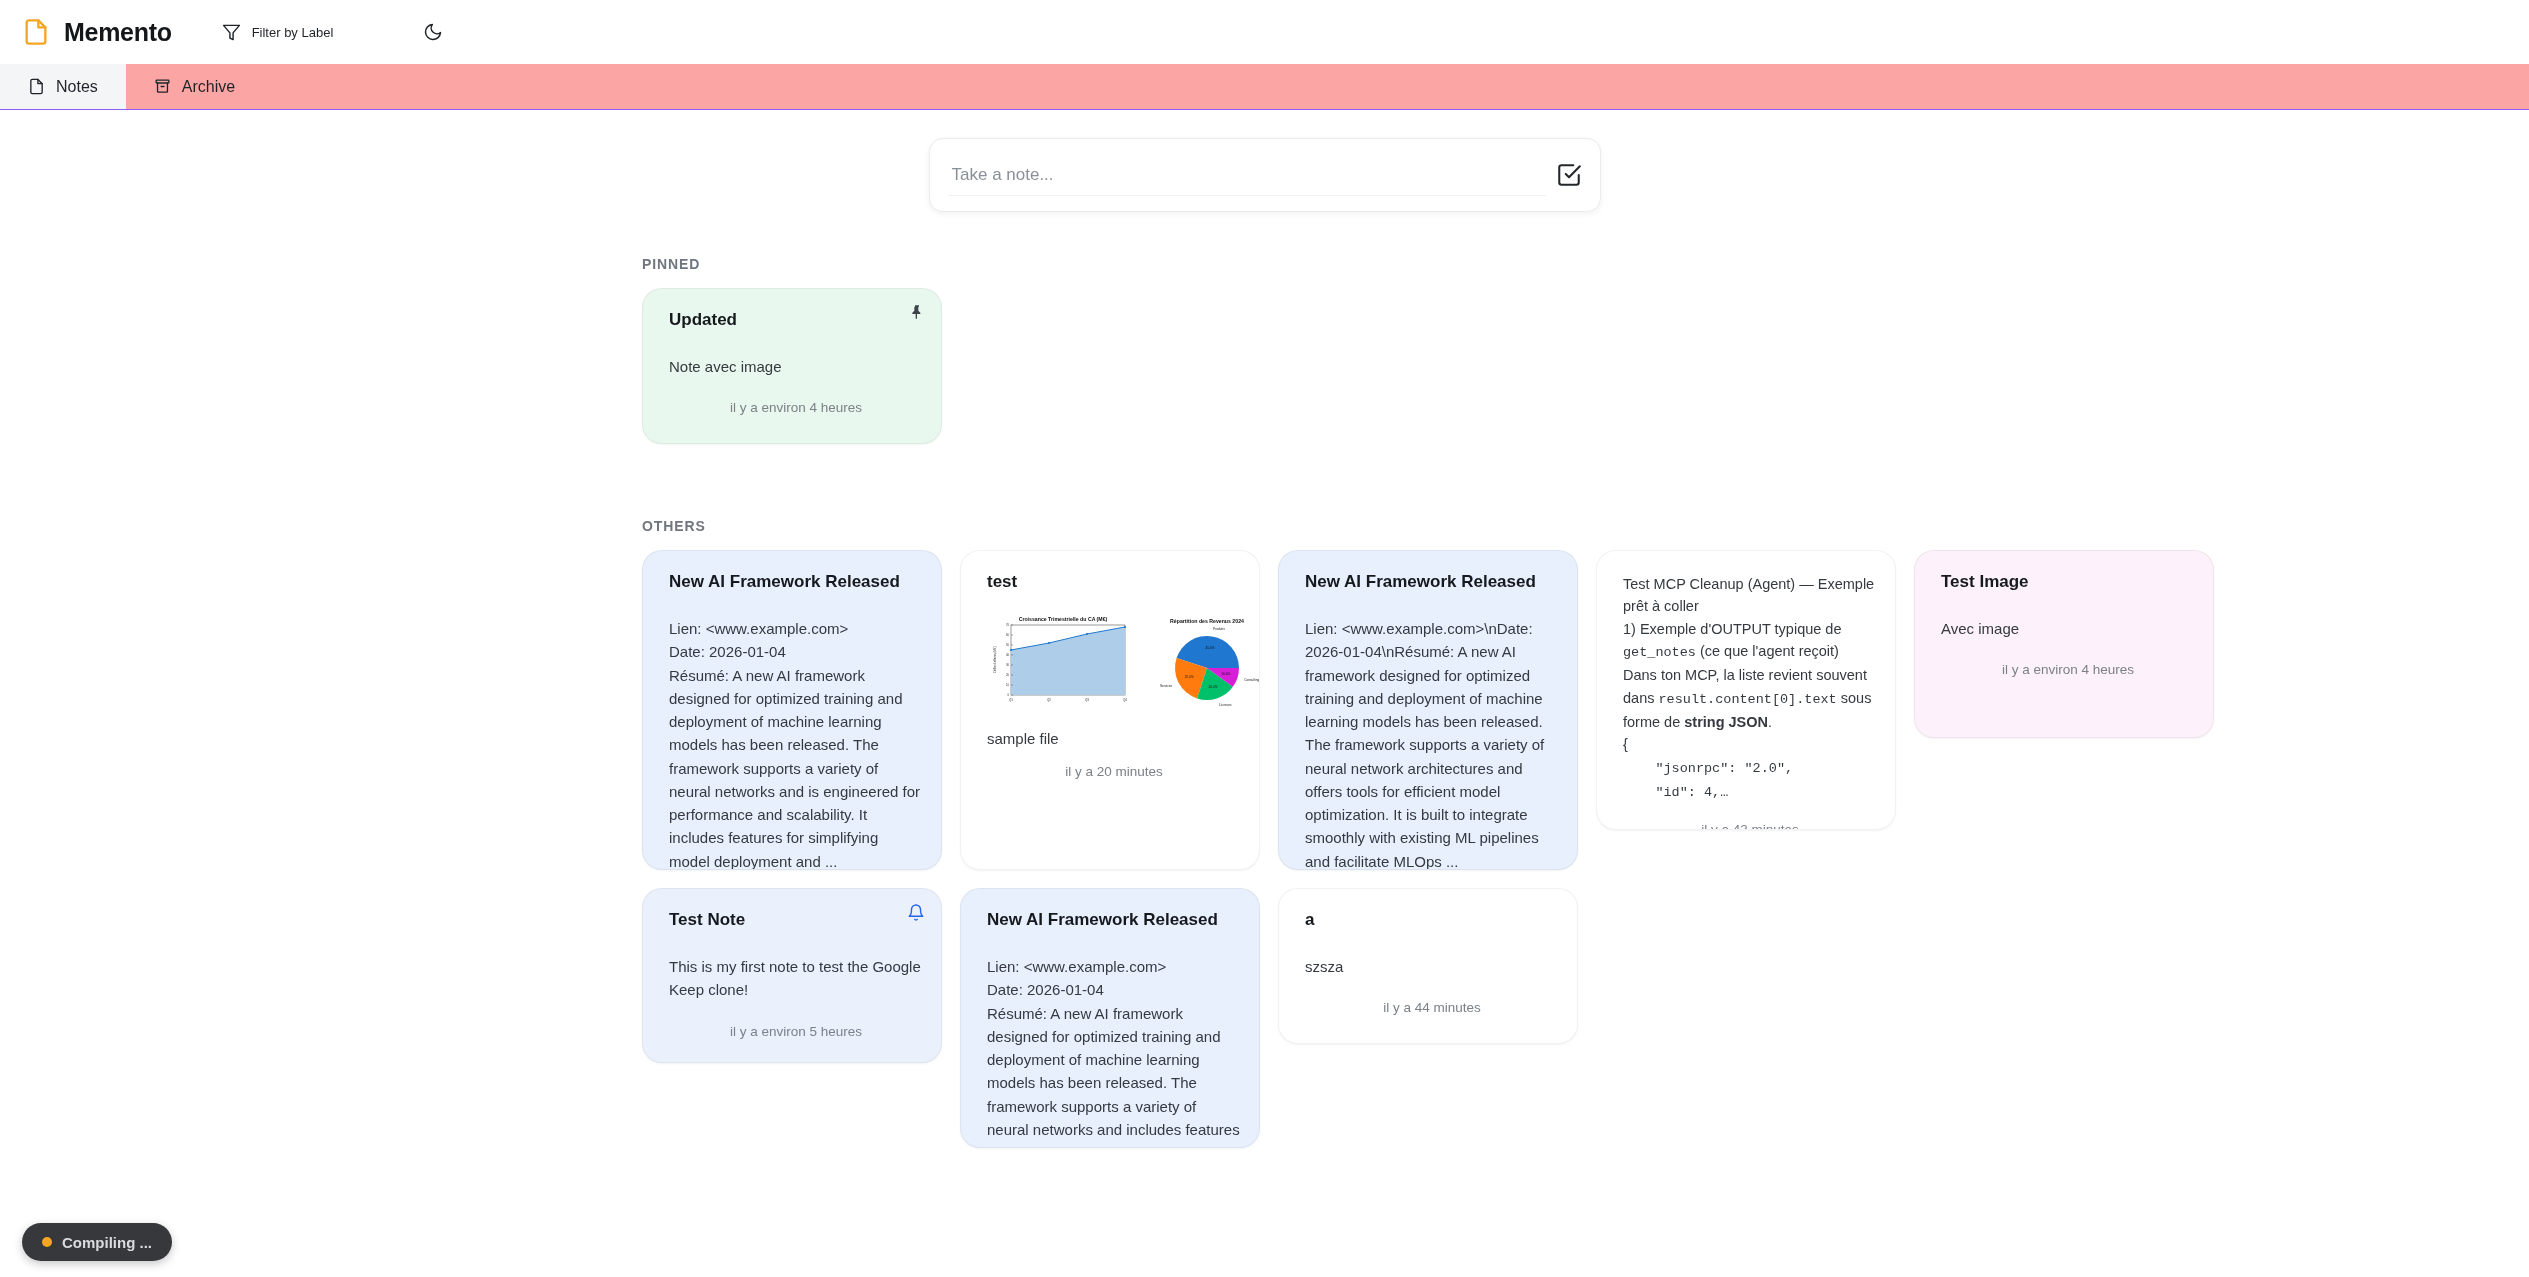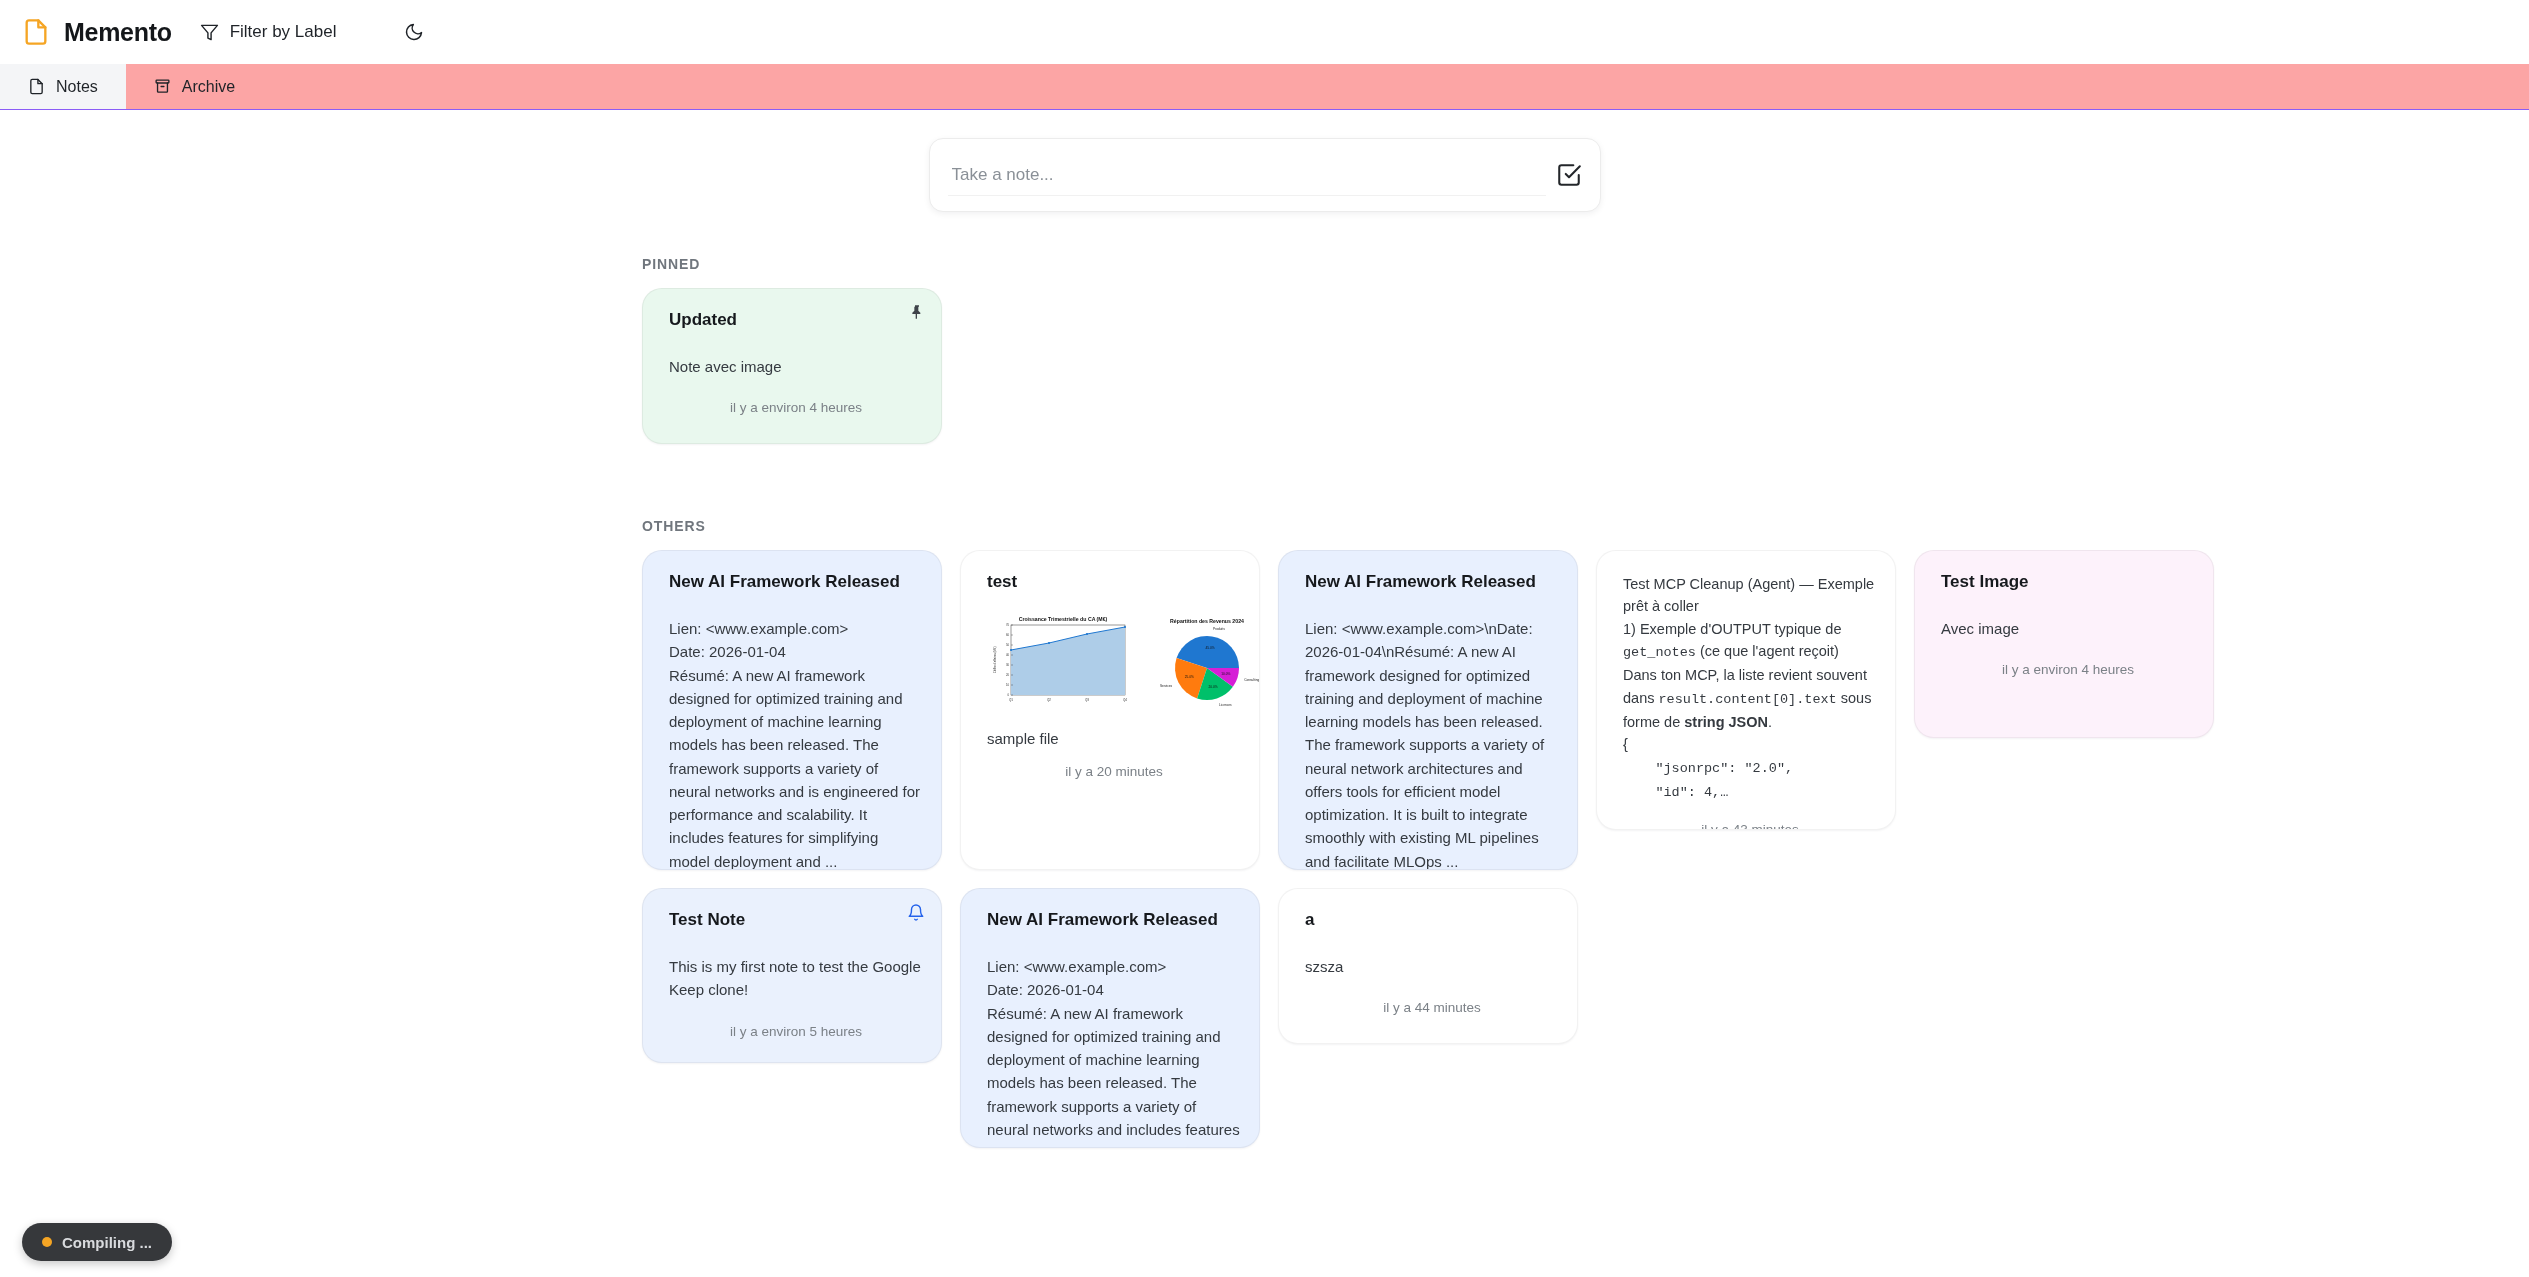--- a/index.html
+++ b/index.html
@@ -11,41 +11,41 @@
     color: #1f2328;
   }
 
   
   .topbar {
     height: 64px;
     display: flex;
     align-items: center;
     padding: 0 0 0 22px;
     background: #ffffff;
-    gap: 4px;
+    gap: 26px;
   }
   .brand { display: flex; align-items: center; gap: 14px; }
   .brand-logo { width: 28px; height: 28px; display: block; }
   .brand-name { font-size: 25px; font-weight: 700; letter-spacing: -0.3px; color: #14171a; }
 
   .searchbox {
     width: 555px; height: 46px;
     border: 1px solid #e7e9ec;
     border-radius: 10px;
     background: #fff;
     display: flex; align-items: center;
     gap: 12px; padding: 0 16px;
     margin-left: 18px;
     box-shadow: 0 1px 1px rgba(16,24,40,.03);
   }
   .searchbox .ph { font-size: 17px; color: #8b9299; }
 
   .toolitem { display:flex; align-items:center; gap:11px; cursor:pointer; }
   .filter-wrap { margin-left: 24px; }
-  .filter-label { font-size: 17px; color: #1f2328; }
+  .filter-label { font-size: 13px; color: #1f2328; }
   .theme-wrap { margin-left: 64px; }
 
   
   .tabs {
     height: 46px;
     display: flex;
     align-items: stretch;
     border-bottom: 1px solid #8b5cf6;
     background: #fca5a5;
   }

